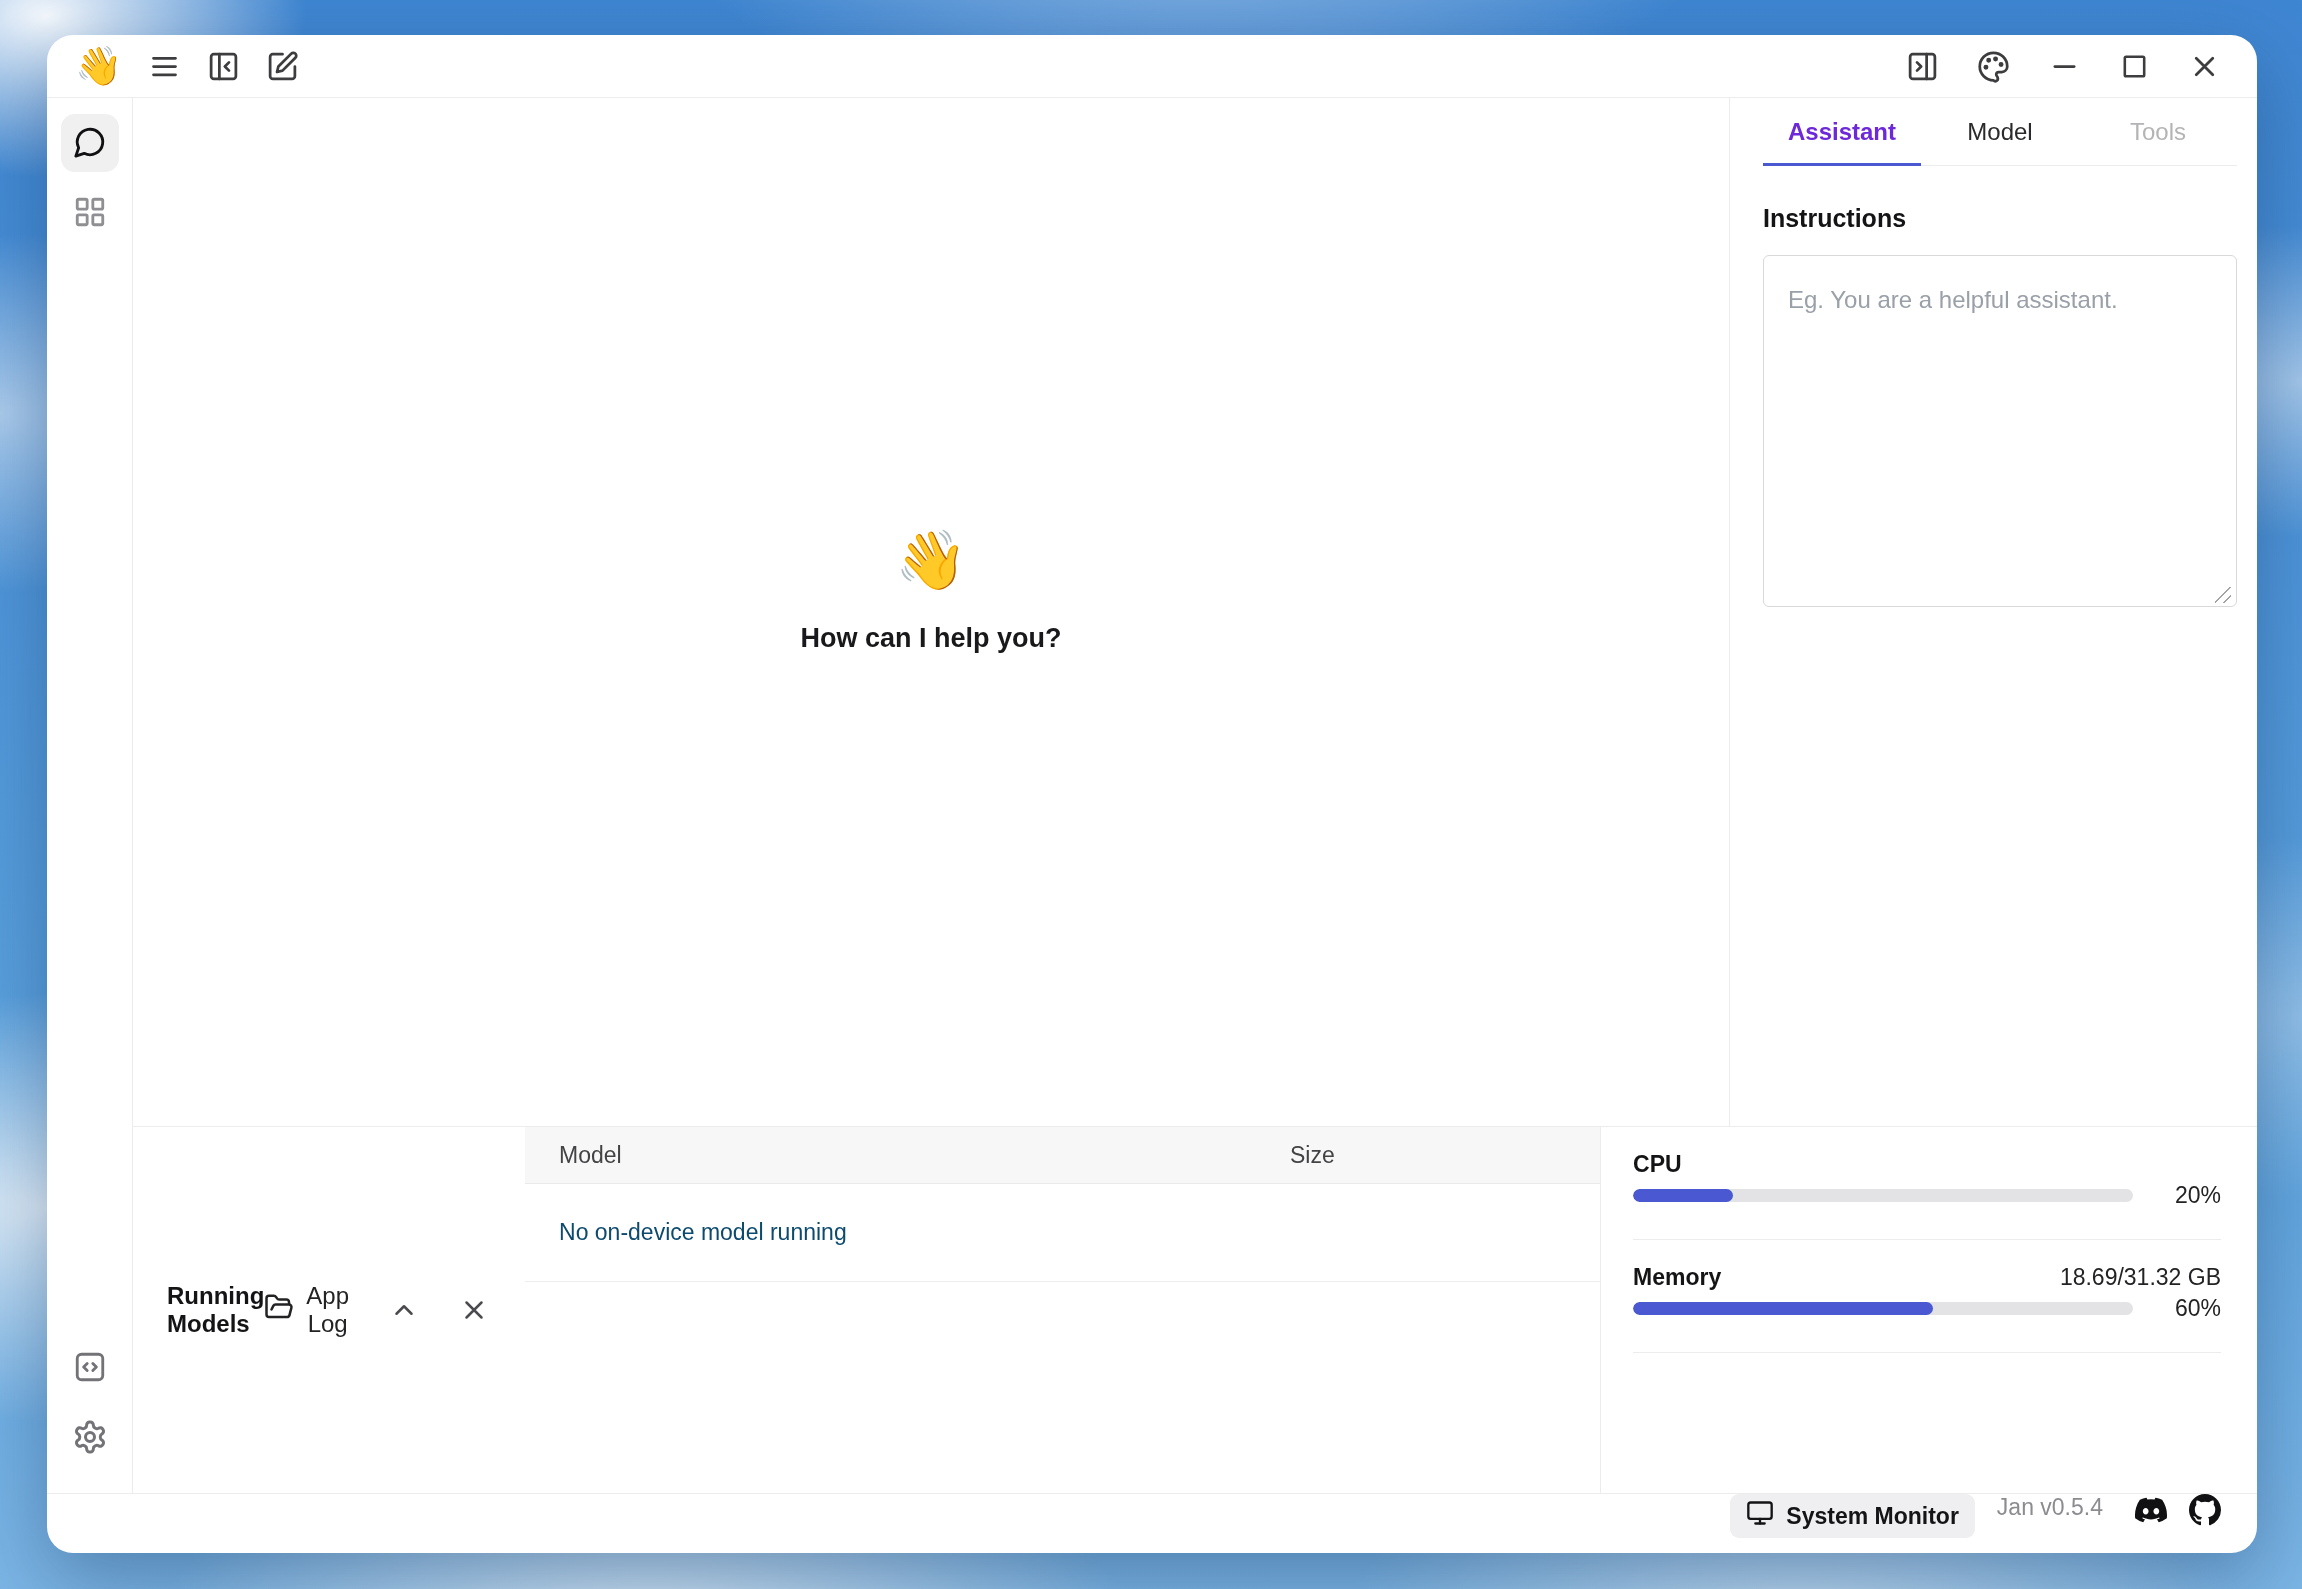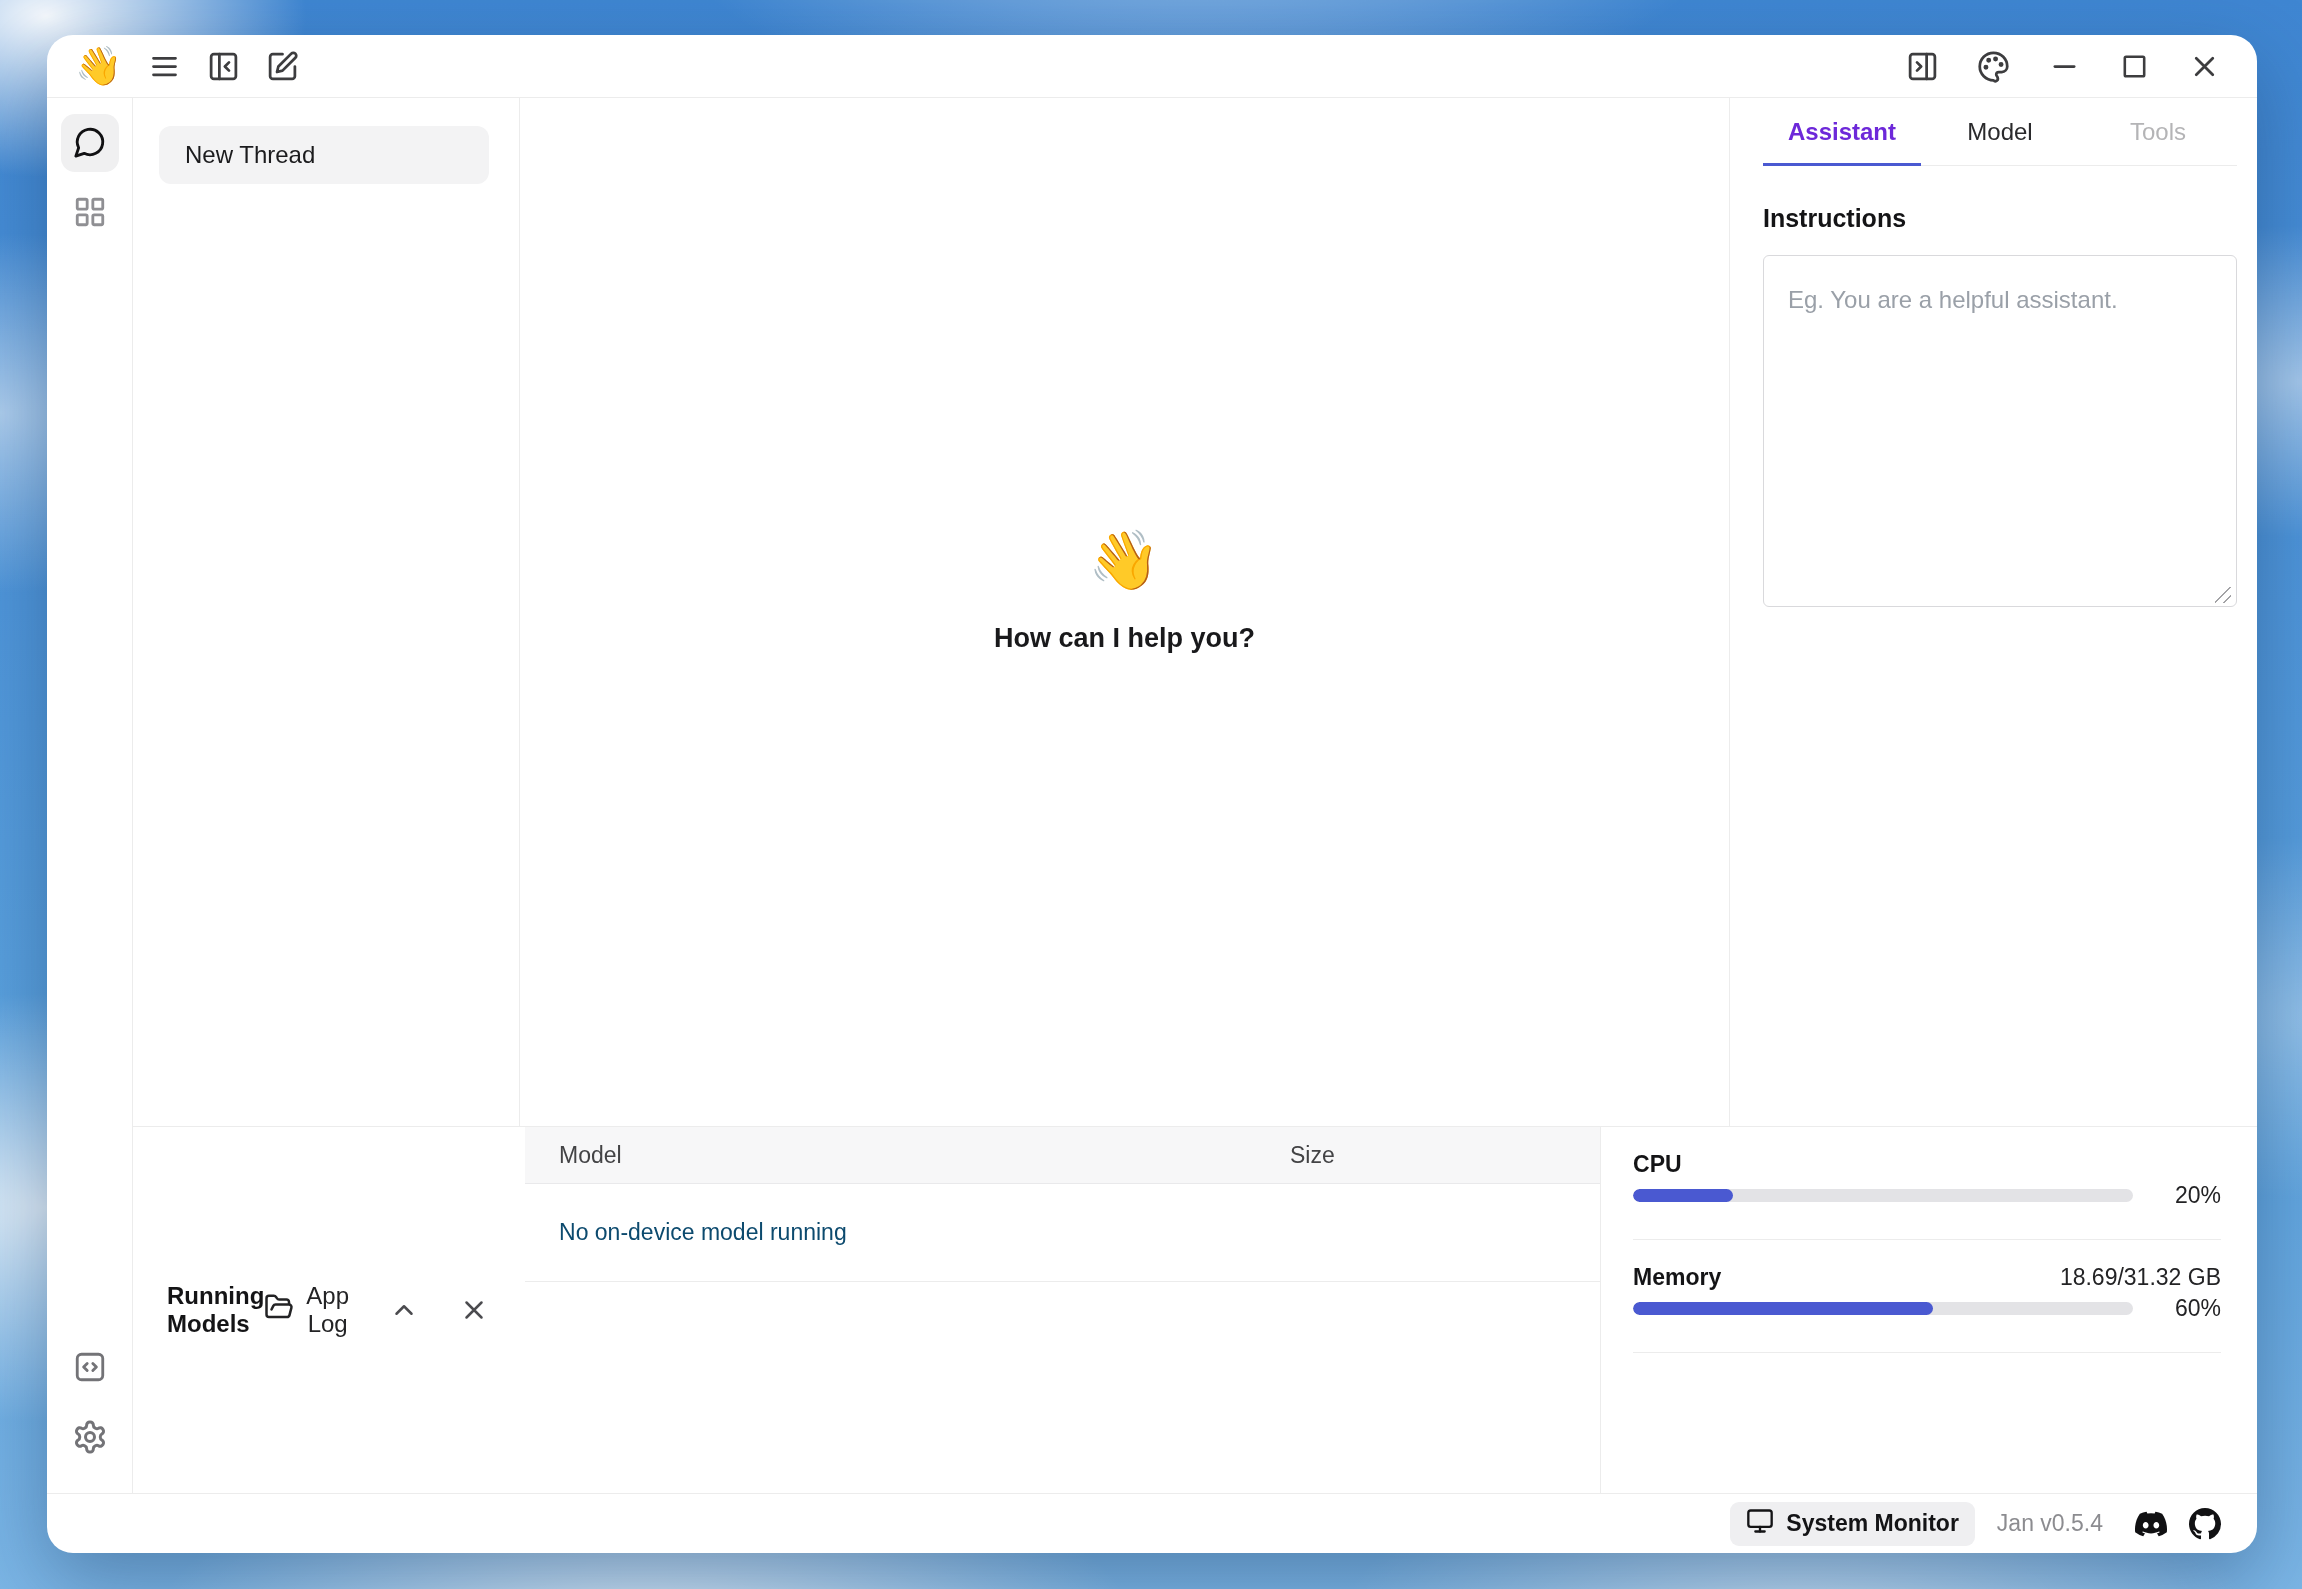--- a/index.html
+++ b/index.html
@@ -123,21 +123,21 @@
   .meter{ border-bottom:1px solid #ececec; padding:24px 0 30px; }
   .meter-top{ display:flex; align-items:baseline; justify-content:space-between; }
   .meter-label{ font-size:23px; font-weight:700; color:#141416; }
   .meter-value{ font-size:23px; color:#232325; }
   .meter-bar-row{ display:flex; align-items:center; margin-top:4px; }
   .bar-track{ flex:1 1 auto; height:13px; border-radius:7px; background:#e3e3e6; overflow:hidden; }
   .bar-fill{ height:100%; border-radius:7px; background:var(--accent,#4a59d1); width:0; }
   .meter-pct{ flex:0 0 88px; text-align:right; font-size:23px; color:#232325; }
   
   .statusbar{
-    flex:0 0 60px; border-top:1px solid #ececec; display:flex; align-items:center;
+    flex:0 0 60px; border-top:1px solid #ececec; display:flex; align-items:flex-start;
     justify-content:flex-end; padding:0 36px; gap:22px;
   }
   .sysmon-btn{
     display:flex; align-items:center; gap:12px; background:#efeff1; border:none; border-radius:9px;
     height:44px; padding:0 16px; font-size:23px; font-weight:700; color:#141416; cursor:pointer;
     font-family:inherit;
   }
   .version{ font-size:23px; color:#8c8c90; margin-right:10px; }
   .sb-icons{ display:flex; align-items:center; gap:22px; }
 </style>
@@ -240,25 +240,20 @@
                 <path d="M12.22 2h-.44a2 2 0 0 0-2 2v.18a2 2 0 0 1-1 1.73l-.43.25a2 2 0 0 1-2 0l-.15-.08a2 2 0 0 0-2.73.73l-.22.38a2 2 0 0 0 .73 2.73l.15.1a2 2 0 0 1 1 1.72v.51a2 2 0 0 1-1 1.74l-.15.09a2 2 0 0 0-.73 2.73l.22.38a2 2 0 0 0 2.73.73l.15-.08a2 2 0 0 1 2 0l.43.25a2 2 0 0 1 1 1.73V20a2 2 0 0 0 2 2h.44a2 2 0 0 0 2-2v-.18a2 2 0 0 1 1-1.73l.43-.25a2 2 0 0 1 2 0l.15.08a2 2 0 0 0 2.73-.73l.22-.39a2 2 0 0 0-.73-2.73l-.15-.08a2 2 0 0 1-1-1.74v-.5a2 2 0 0 1 1-1.74l.15-.09a2 2 0 0 0 .73-2.73l-.22-.38a2 2 0 0 0-2.73-.73l-.15.08a2 2 0 0 1-2 0l-.43-.25a2 2 0 0 1-1-1.73V4a2 2 0 0 0-2-2z"></path>
                 <circle cx="12" cy="12" r="3"></circle>
               </svg>
           </span>
         </button>
       </div>
 
       <div class="content-col">
         <div class="upper-row">
 
-          <div class="threads">
-            <div class="thread-item">
-              <span>New Thread</span>
-            </div>
-          </div>
 
           <div class="chat">
             <div class="greeting">
               <span class="wave">👋</span>
               <span class="ask">How can I help you?</span>
             </div>
           </div>
 
           <div class="rpanel">
             <div class="tabs">

